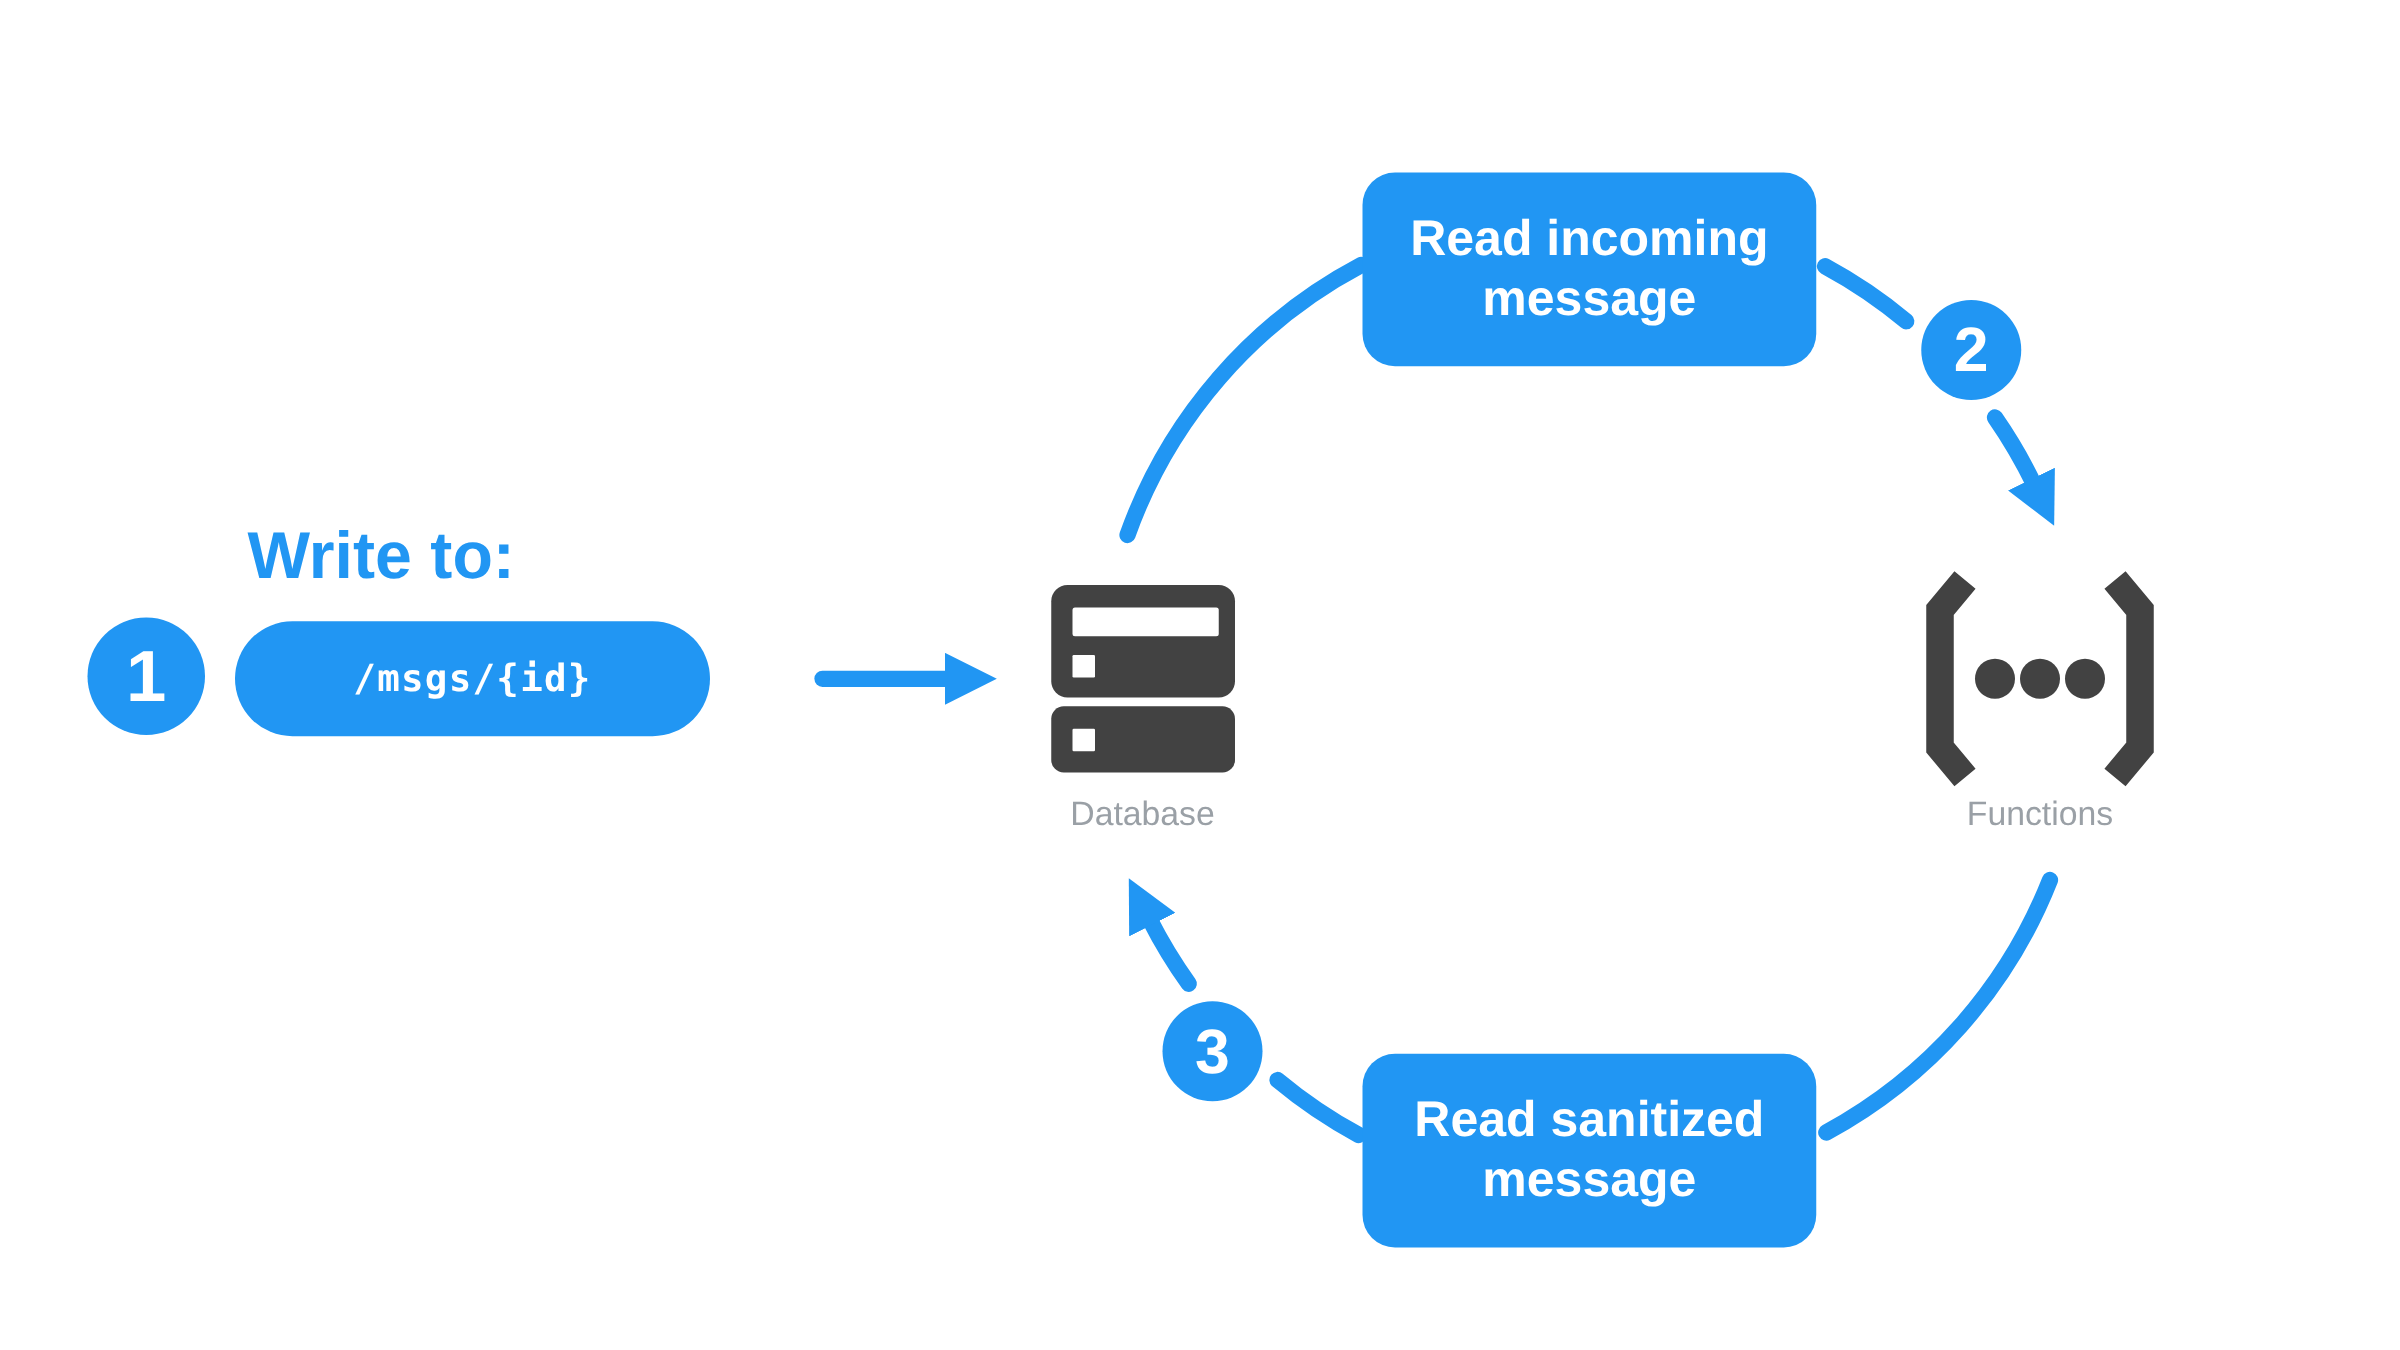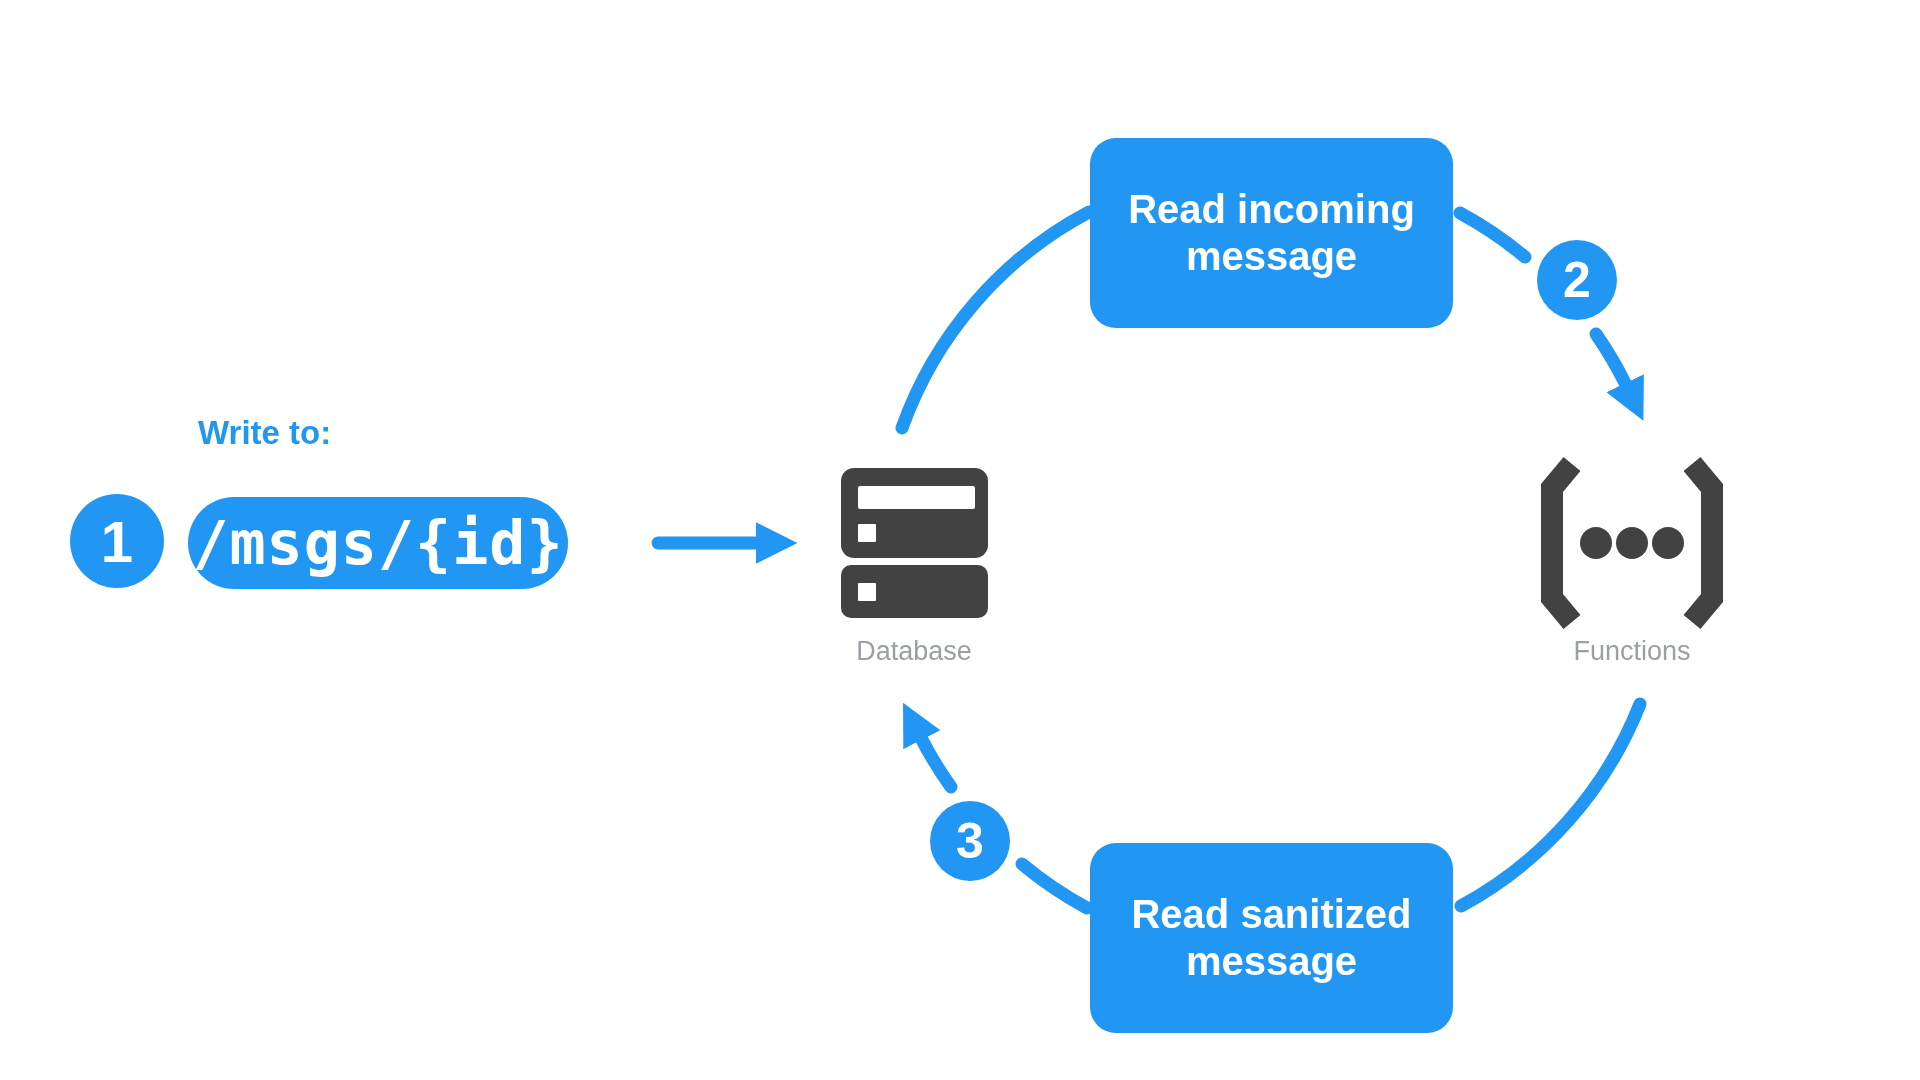--- a/index.html
+++ b/index.html
@@ -26,34 +26,34 @@
     position:absolute;border-radius:50%;background:var(--accent-blue);
     color:#fff;display:flex;align-items:center;justify-content:center;
     font-weight:bold;
   }
   .badge-1{left:70px;top:494px;width:94px;height:94px;font-size:58px;}
   .badge-2{left:1537px;top:240px;width:80px;height:80px;font-size:50px;}
   .badge-3{left:930px;top:801px;width:80px;height:80px;font-size:50px;}
   
   .write-to{
     position:absolute;left:198px;top:414px;
-    font-size:33px;font-weight:bold;color:var(--accent-blue);
+    font-size:53px;font-weight:bold;color:var(--accent-blue);
   }
   .pill{
     position:absolute;left:188px;top:497px;width:380px;height:92px;
     border-radius:46px;background:var(--accent-blue);
     display:flex;align-items:center;justify-content:center;
   }
   .pill-text{
     font-family:"DejaVu Sans Mono",monospace;
-    font-size:60px;font-weight:bold;color:#fff;letter-spacing:1px;
+    font-size:30px;font-weight:bold;color:#fff;letter-spacing:1px;
   }
   
   .flow-box{
-    position:absolute;width:363px;height:190px;border-radius:26px;
+    position:absolute;width:363px;height:155px;border-radius:26px;
     background:var(--accent-blue);color:#fff;
     display:flex;align-items:center;justify-content:center;text-align:center;
     font-size:40px;font-weight:bold;line-height:1.18;
     padding:0 14px;box-sizing:border-box;
   }
   .flow-box.read{left:1090px;top:138px;}
   .flow-box.write{left:1090px;top:843px;}
   
   .node-label{
     position:absolute;width:320px;text-align:center;

